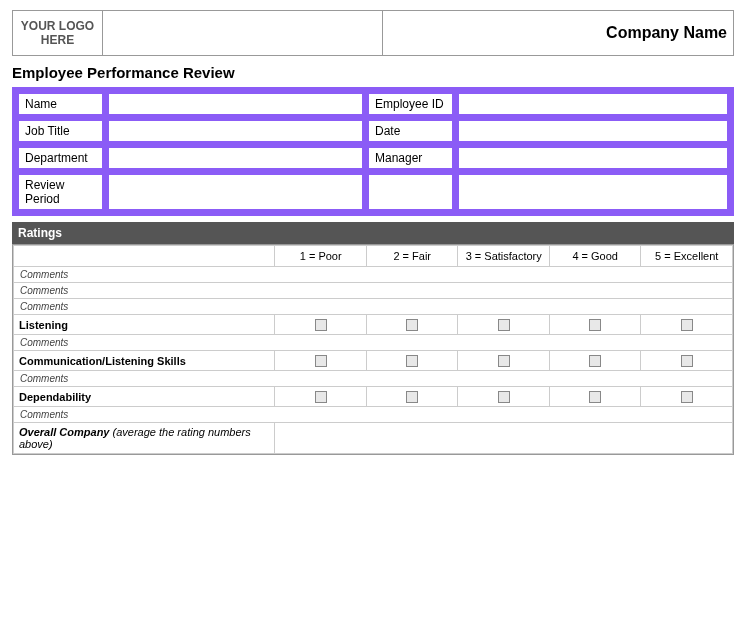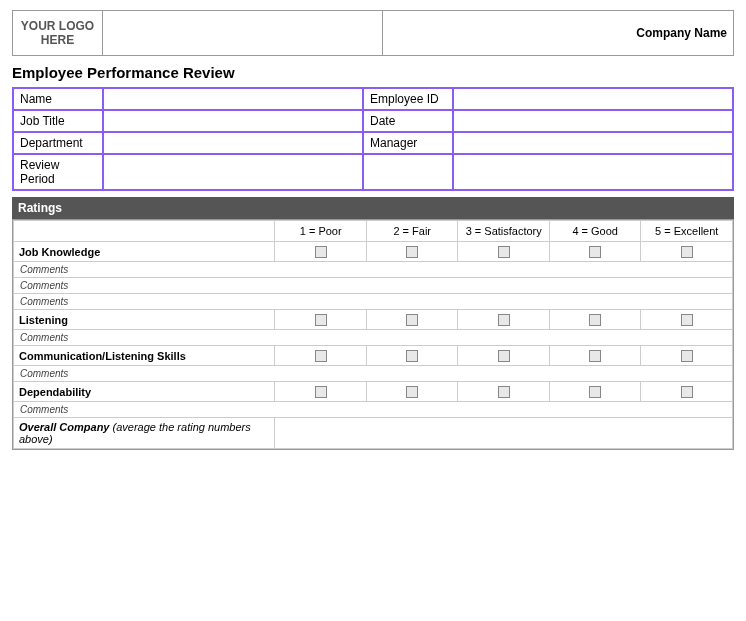--- a/index.html
+++ b/index.html
@@ -34,21 +34,21 @@
       font-weight: bold;
       color: #555;
       text-align: center;
       height: 45px;
     }
     .middle-cell {
       width: 280px;
     }
     .company-cell {
       text-align: right;
-      font-size: 12px;
+      font-size: 16px;
       font-weight: bold;
       color: #000;
     }
 
     .form-title {
       font-size: 15px;
       font-weight: bold;
       margin-bottom: 6px;
     }
 
@@ -62,21 +62,21 @@
     }
 
     
     .info-table {
       width: 100%;
       border-collapse: collapse;
       border: 1px solid #999;
       margin-bottom: 6px;
     }
     .info-table td {
-      border: 2px solid #8b5cf6;
+      border: 7px solid #8b5cf6;
       padding: 3px 6px;
       height: 22px;
     }
     .info-table .label-cell {
       width: 90px;
       font-weight: normal;
       color: #000;
       background: #fff;
     }
     .info-table .value-cell {
@@ -203,28 +203,20 @@
       <tbody>
           <tr class="header-row-labels">
         <th style="width:200px;"></th>
         <th class="checkbox-cell">1 = Poor</th>
         <th class="checkbox-cell">2 = Fair</th>
         <th class="checkbox-cell">3 = Satisfactory</th>
         <th class="checkbox-cell">4 = Good</th>
         <th class="checkbox-cell">5 = Excellent</th>
       </tr>
 
-      <tr>
-        <td class="row-label">Job Knowledge</td>
-        <td class="checkbox-cell"><span class="cb"></span></td>
-        <td class="checkbox-cell"><span class="cb"></span></td>
-        <td class="checkbox-cell"><span class="cb"></span></td>
-        <td class="checkbox-cell"><span class="cb"></span></td>
-        <td class="checkbox-cell"><span class="cb"></span></td>
-      </tr>
       <tr class="comments-row">
         <td colspan="6">Comments</td>
       </tr>
 
       <tr class="comments-row">
         <td colspan="6">Comments</td>
       </tr>
 
       <tr class="comments-row">
         <td colspan="6">Comments</td>

